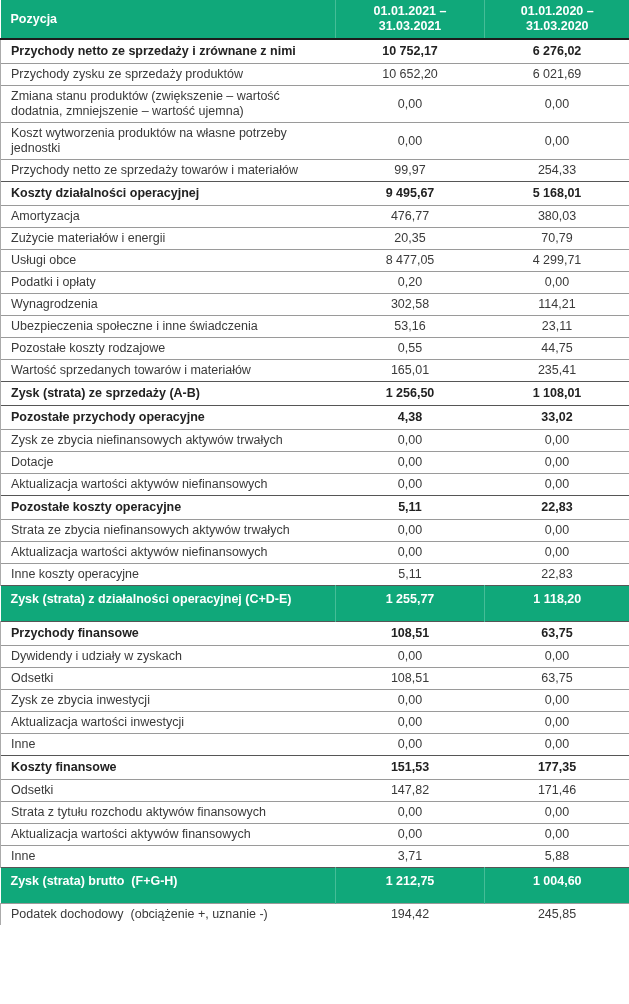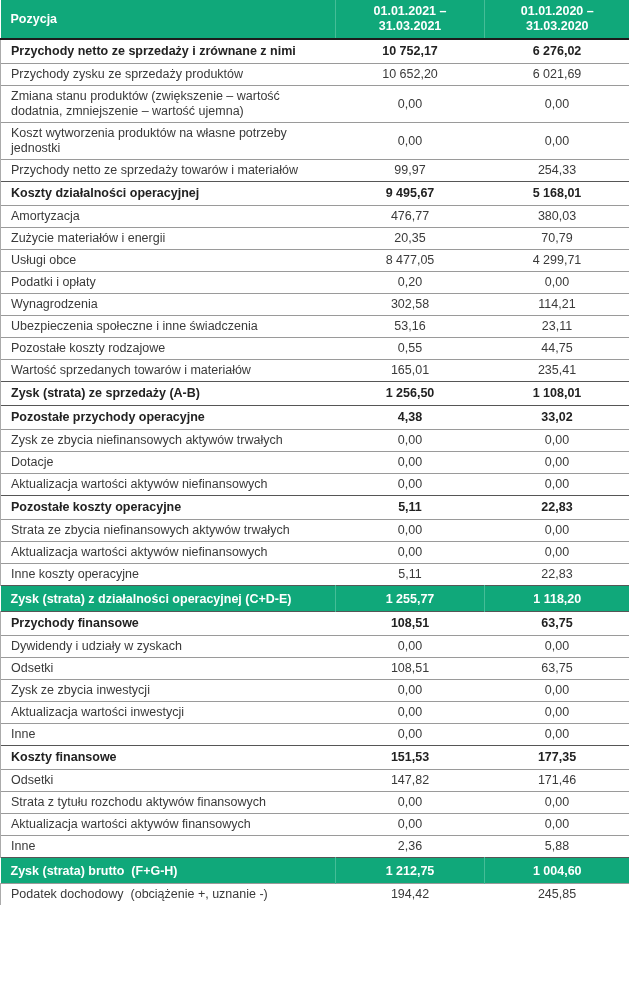--- a/index.html
+++ b/index.html
@@ -78,21 +78,21 @@
     font-weight: bold;
     color: var(--text-bold);
     padding-top: 4px;
     padding-bottom: 4px;
   }
   tbody tr.total td {
     background: var(--accent-green);
     color: #ffffff;
     font-weight: bold;
     padding-top: 6px;
-    padding-bottom: 4px;
+    padding-bottom: 14px;
   }
   tbody tr.total td.label { border-left: none; }
   tbody tr.total td.value { border-left: 1px solid var(--divider-green); }
 </style>
 </head>
 <body>
 
 <div class="page">
   <table class="fin-table">
     <colgroup>
@@ -273,21 +273,21 @@
     <td class="value">0,00</td>
     <td class="value">0,00</td>
   </tr>
         <tr class="item">
     <td class="label">Aktualizacja wartości aktywów finansowych</td>
     <td class="value">0,00</td>
     <td class="value">0,00</td>
   </tr>
         <tr class="item">
     <td class="label">Inne</td>
-    <td class="value">2,36</td>
+    <td class="value">3,71</td>
     <td class="value">5,88</td>
   </tr>
         <tr class="total">
     <td class="label">Zysk (strata) brutto  (F+G-H)</td>
     <td class="value">1 212,75</td>
     <td class="value">1 004,60</td>
   </tr>
         <tr class="item">
     <td class="label">Podatek dochodowy  (obciążenie +, uznanie -)</td>
     <td class="value">194,42</td>

